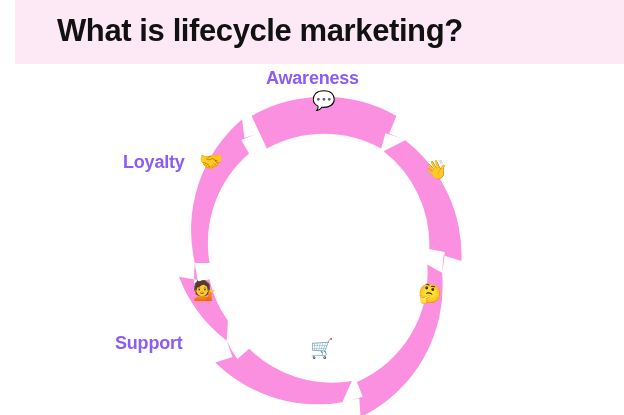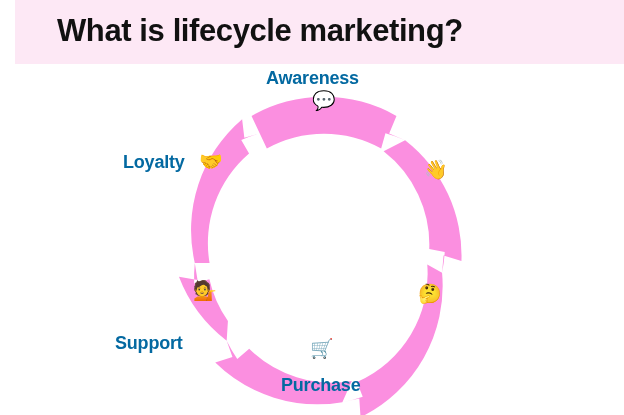--- a/index.html
+++ b/index.html
@@ -59,21 +59,21 @@
     left: 0;
     top: 0;
     display: block;
   }
 
   
   .stage-label {
     position: absolute;
     font-size: 18px;
     font-weight: 600;
-    color: #0369a1;
+    color: #8b5cf6;
     white-space: nowrap;
     letter-spacing: -0.2px;
   }
   .stage-icon {
     position: absolute;
     font-size: 19px;
     line-height: 1;
     white-space: nowrap;
   }
 
@@ -166,21 +166,20 @@
       </g>
     </svg>
 
     <div class="stage-label" id="label-awareness">Awareness</div>
     <div class="stage-icon" id="icon-awareness">💬</div>
 
     <div class="stage-icon" id="icon-engagement">👋</div>
 
     <div class="stage-icon" id="icon-evaluation">🤔</div>
 
-    <div class="stage-label" id="label-purchase">Purchase</div>
     <div class="stage-icon" id="icon-purchase">🛒</div>
 
     <div class="stage-label" id="label-support">Support</div>
     <div class="stage-icon" id="icon-support">💁</div>
 
     <div class="stage-label" id="label-loyalty">Loyalty</div>
     <div class="stage-icon" id="icon-loyalty">🤝</div>
 
   </div>
 </div>

